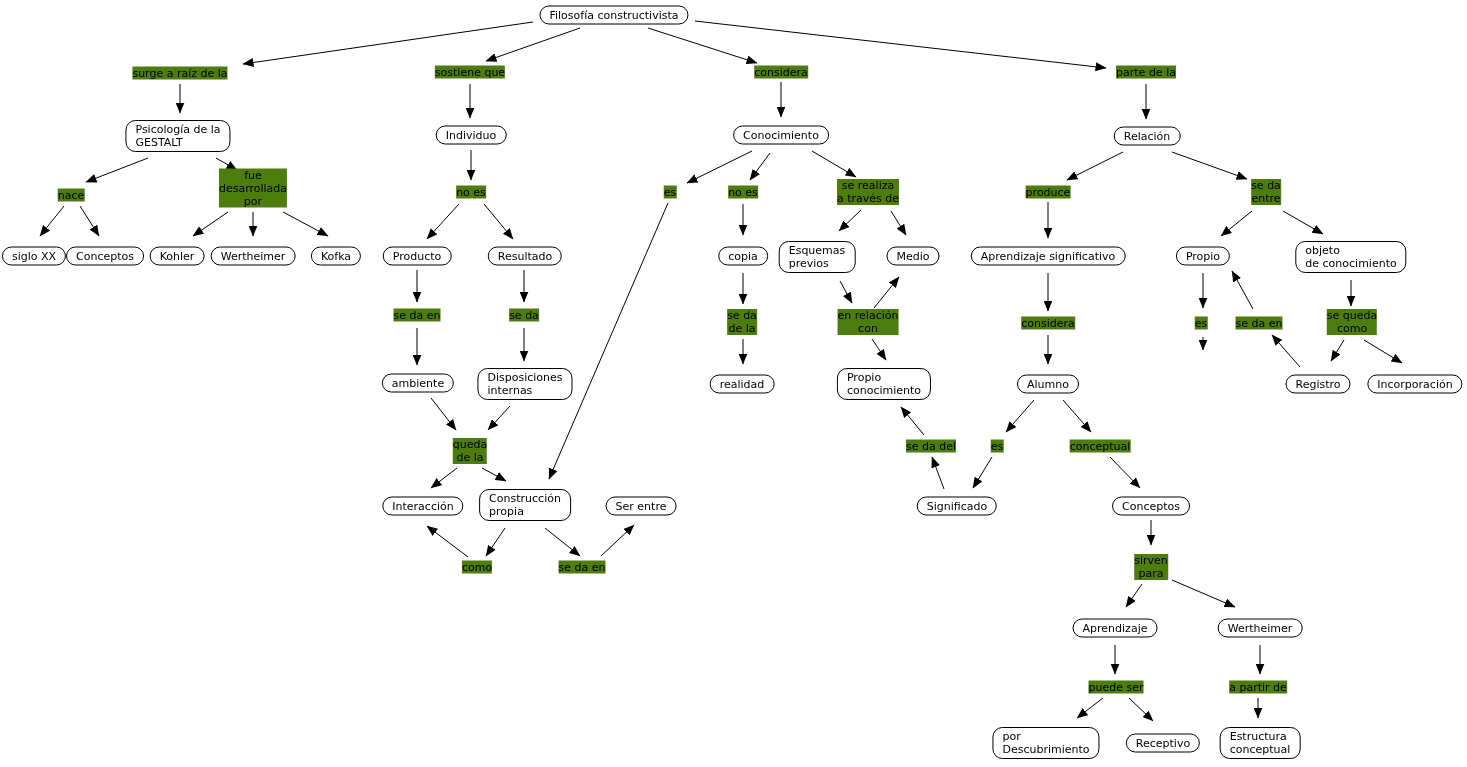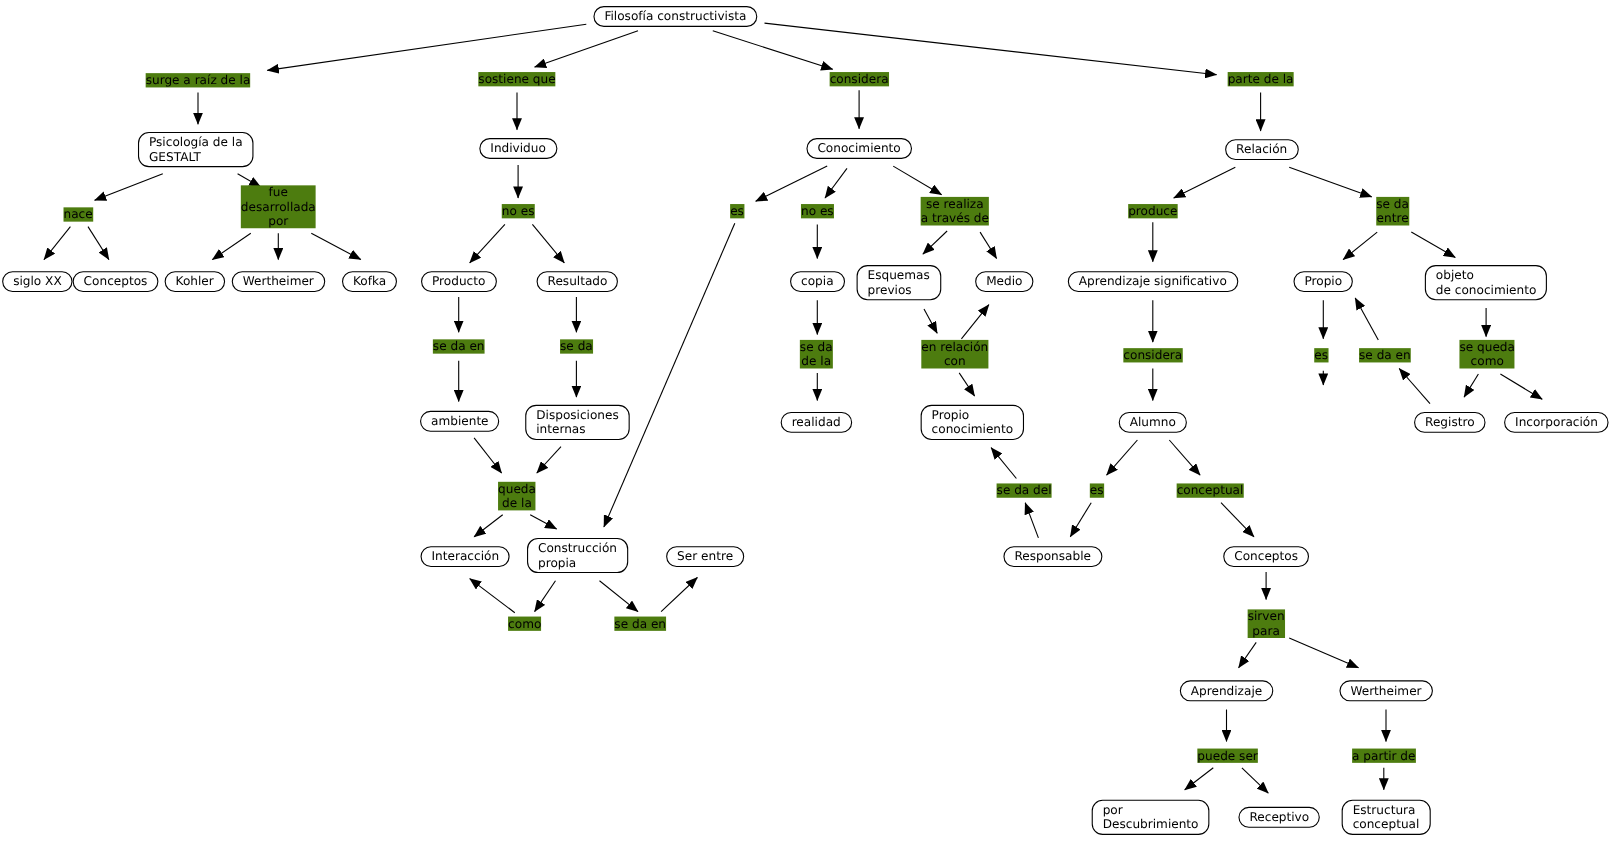--- a/index.html
+++ b/index.html
@@ -116,21 +116,21 @@
 propia</div>
   <div class="node" style="left:641px;top:506px">Ser entre</div>
   <div class="node" style="left:781px;top:135px">Conocimiento</div>
   <div class="node" style="left:743px;top:256px">copia</div>
   <div class="node" style="left:817px;top:257px">Esquemas
 previos</div>
   <div class="node" style="left:913px;top:256px">Medio</div>
   <div class="node" style="left:742px;top:384px">realidad</div>
   <div class="node" style="left:884px;top:384px">Propio
 conocimiento</div>
-  <div class="node" style="left:957px;top:506px">Responsable</div>
+  <div class="node" style="left:957px;top:506px">Significado</div>
   <div class="node" style="left:1151px;top:506px">Conceptos</div>
   <div class="node" style="left:1147px;top:136px">Relación</div>
   <div class="node" style="left:1048px;top:256px">Aprendizaje significativo</div>
   <div class="node" style="left:1048px;top:384px">Alumno</div>
   <div class="node" style="left:1203px;top:256px">Propio</div>
   <div class="node" style="left:1351px;top:257px">objeto
 de conocimiento</div>
   <div class="node" style="left:1318px;top:384px">Registro</div>
   <div class="node" style="left:1415px;top:384px">Incorporación</div>
   <div class="node" style="left:1115px;top:628px">Aprendizaje</div>

